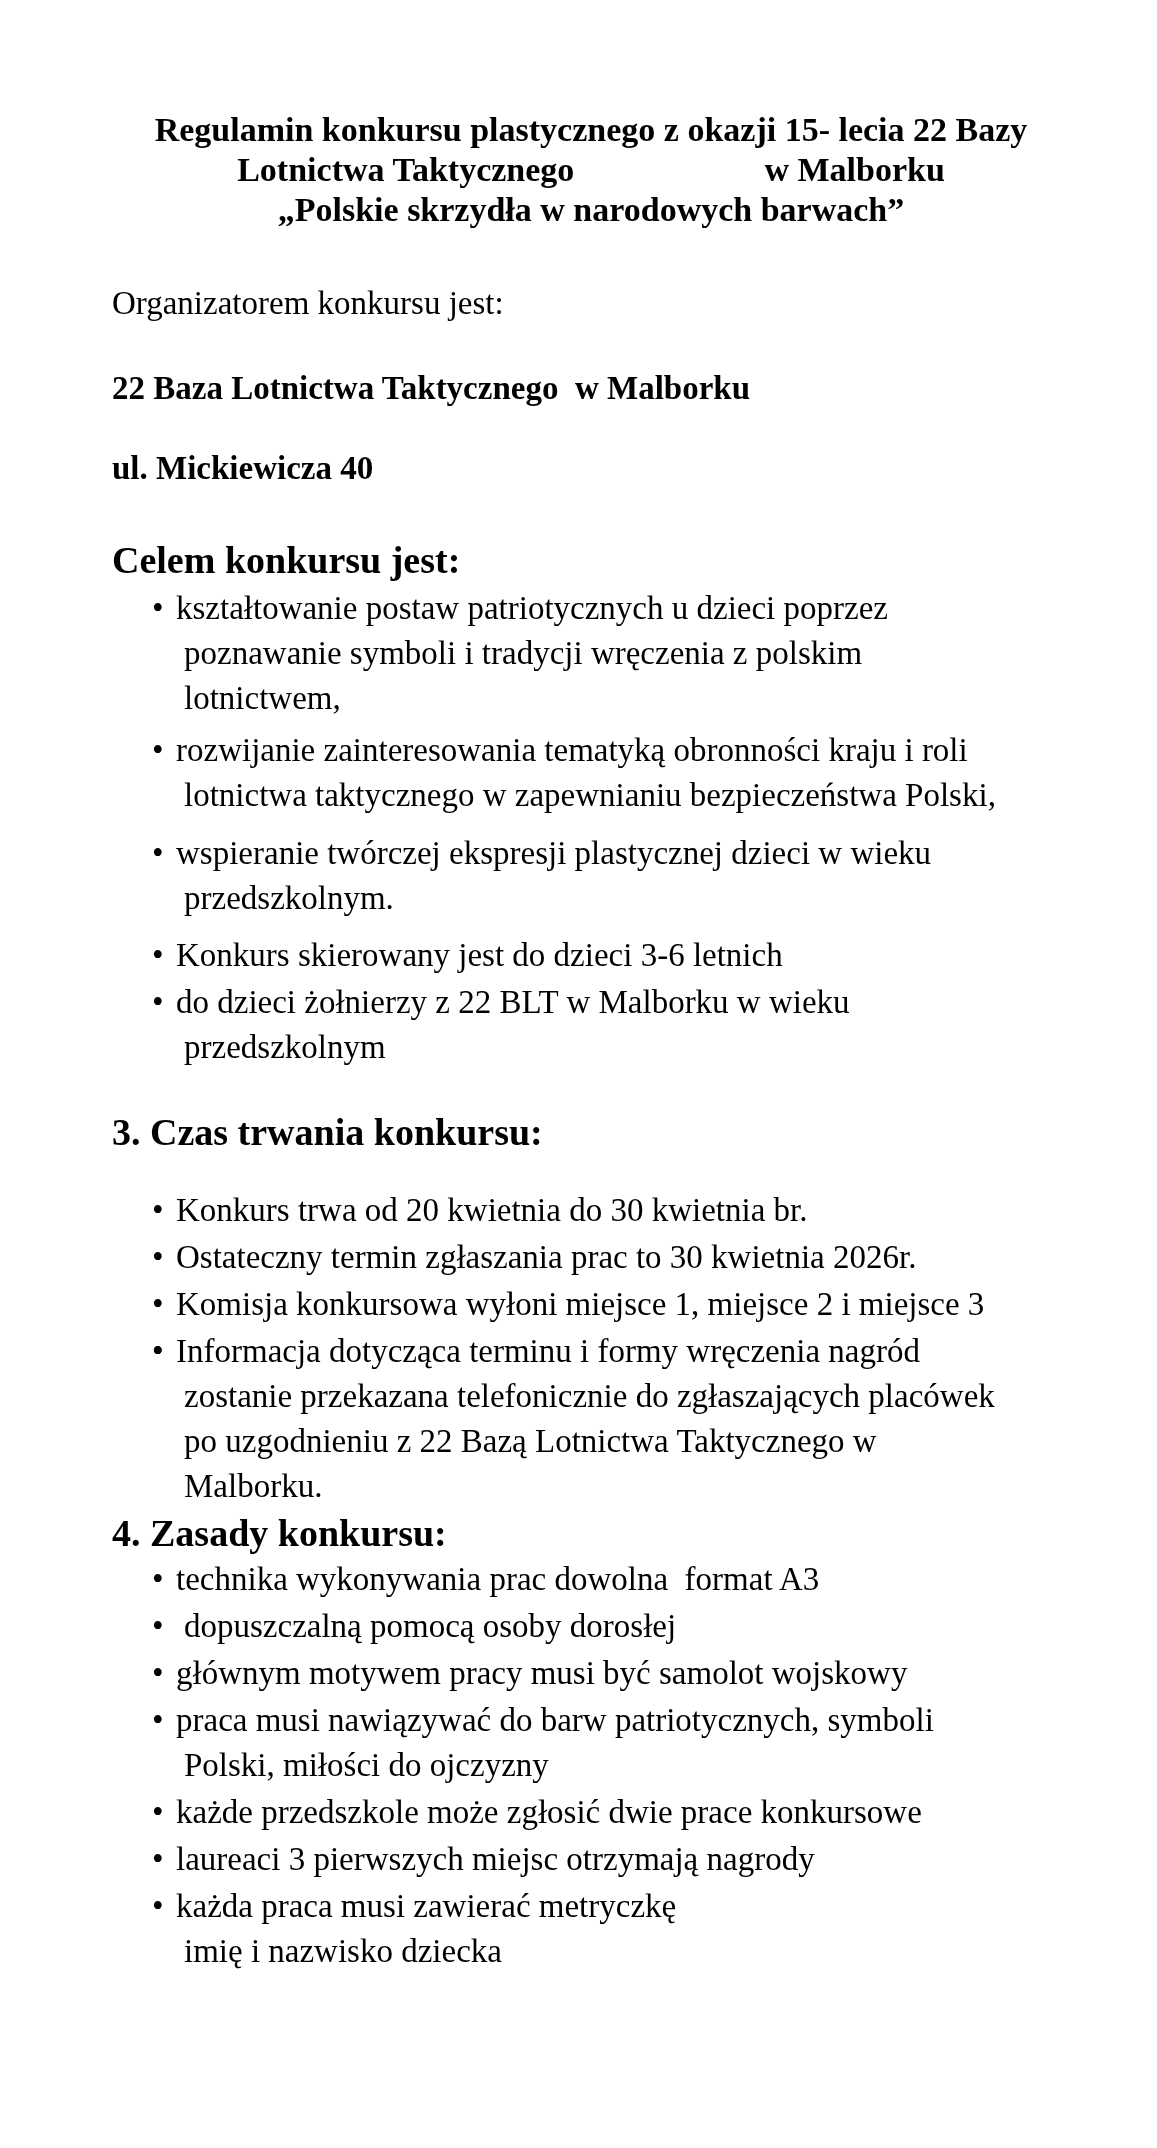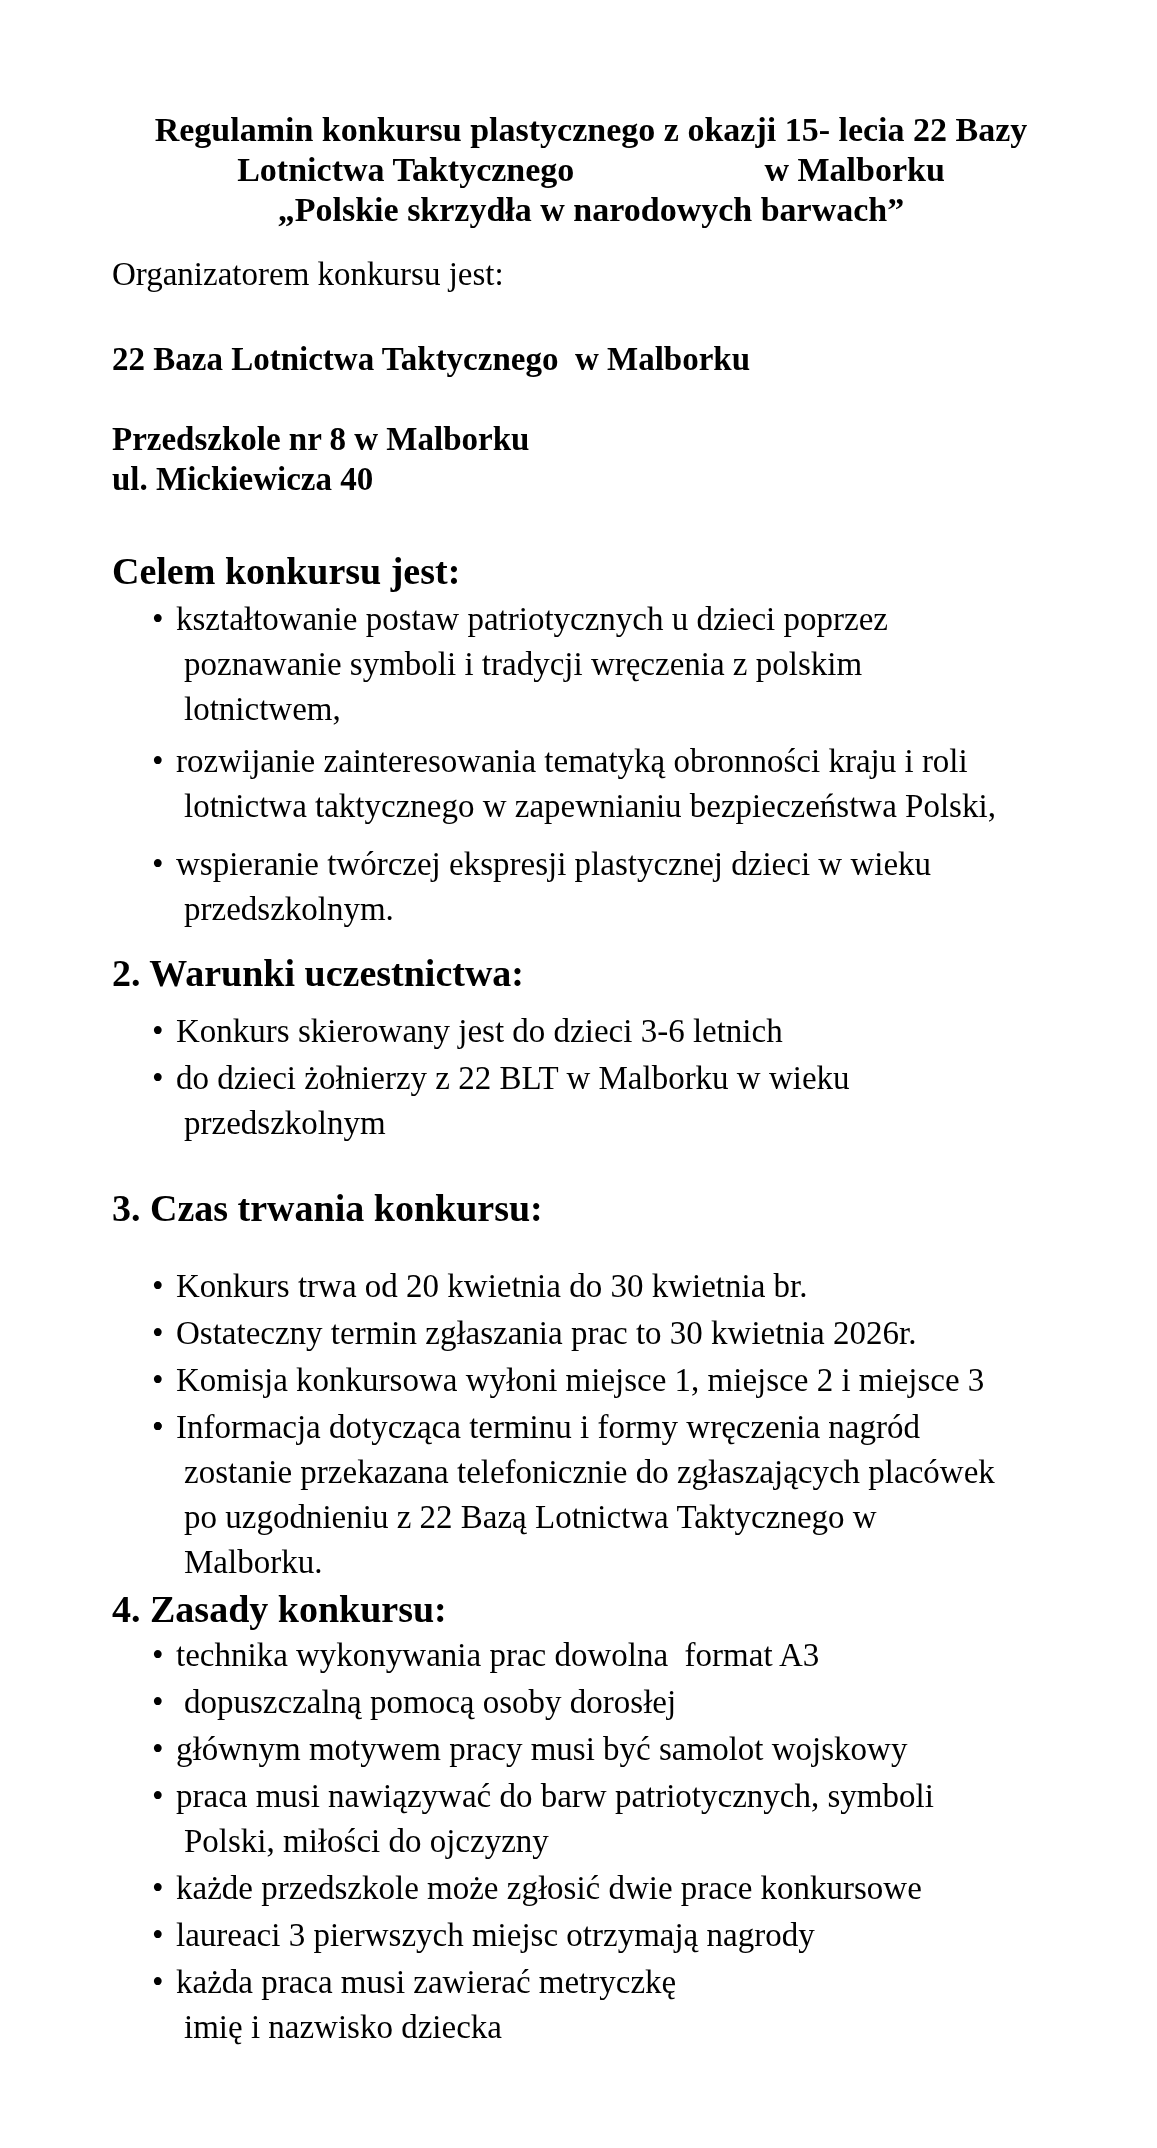--- a/index.html
+++ b/index.html
@@ -19,21 +19,21 @@
     padding-left: 25px;
     text-align: center;
     font-weight: bold;
     font-size: 34px;
     line-height: 40px;
   }
   .t-gap { display: inline-block; width: 190px; }
 
   
   .p { margin-left: 112px; font-size: 33px; line-height: 45px; }
-  .p-organizer { margin-top: 22px; }
+  .p-organizer { margin-top: 51px; }
   .p-org1 { margin-top: 40px; font-weight: bold; }
   .p-org2 { margin-top: 37px; font-weight: bold; line-height: 40px; }
 
   
   .heading {
     margin-left: 112px;
     font-size: 38px;
     line-height: 48px;
     font-weight: bold;
   }
@@ -66,21 +66,20 @@
 
   <div class="title-block">
     <div class="line">Regulamin konkursu plastycznego z okazji 15- lecia 22 Bazy</div>
     <div class="line"><span>Lotnictwa Taktycznego</span><span class="t-gap"></span><span>w Malborku</span></div>
     <div class="line">„Polskie skrzydła w narodowych barwach”</div>
   </div>
 
   <div class="p p-organizer line">Organizatorem konkursu jest:</div>
   <div class="p p-org1 line">22 Baza Lotnictwa Taktycznego  w Malborku</div>
   <div class="p p-org2">
-    <div class="line">Przedszkole nr 8 w Malborku</div>
     <div class="line">ul. Mickiewicza 40</div>
   </div>
 
   <div class="heading h-celem line">Celem konkursu jest:</div>
   <div class="s1">
     <div class="bullet first">
       <span class="dot">•</span>
       <div class="line l1">kształtowanie postaw patriotycznych u dzieci poprzez</div>
       <div class="line lc">poznawanie symboli i tradycji wręczenia z polskim</div>
       <div class="line lc">lotnictwem,</div>
@@ -90,21 +89,20 @@
       <div class="line l1">rozwijanie zainteresowania tematyką obronności kraju i roli</div>
       <div class="line lc">lotnictwa taktycznego w zapewnianiu bezpieczeństwa Polski,</div>
     </div>
     <div class="bullet b3">
       <span class="dot">•</span>
       <div class="line l1">wspieranie twórczej ekspresji plastycznej dzieci w wieku</div>
       <div class="line lc">przedszkolnym.</div>
     </div>
   </div>
 
-  <div class="heading h-warunki line">2. Warunki uczestnictwa:</div>
   <div class="s2">
     <div class="bullet first">
       <span class="dot">•</span>
       <div class="line l1">Konkurs skierowany jest do dzieci 3-6 letnich</div>
     </div>
     <div class="bullet">
       <span class="dot">•</span>
       <div class="line l1">do dzieci żołnierzy z 22 BLT w Malborku w wieku</div>
       <div class="line lc">przedszkolnym</div>
     </div>

